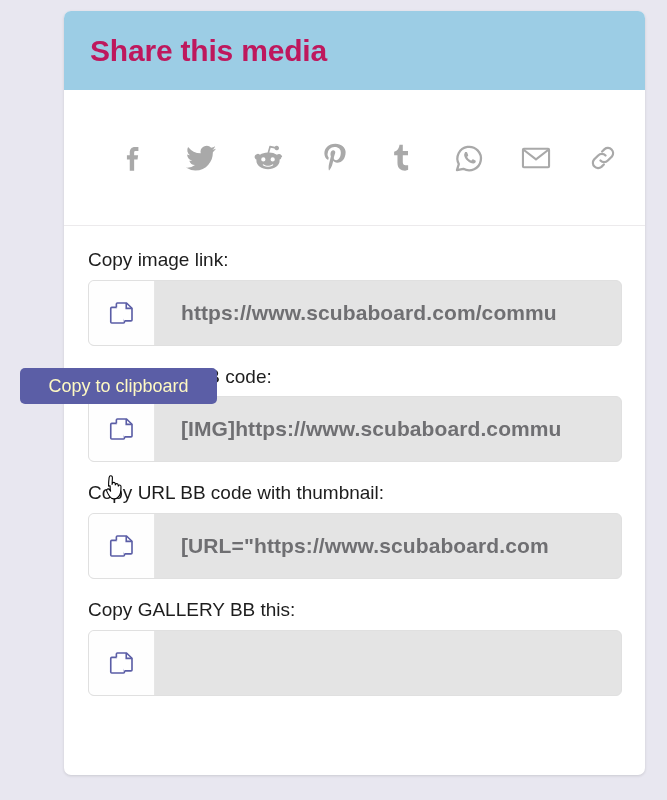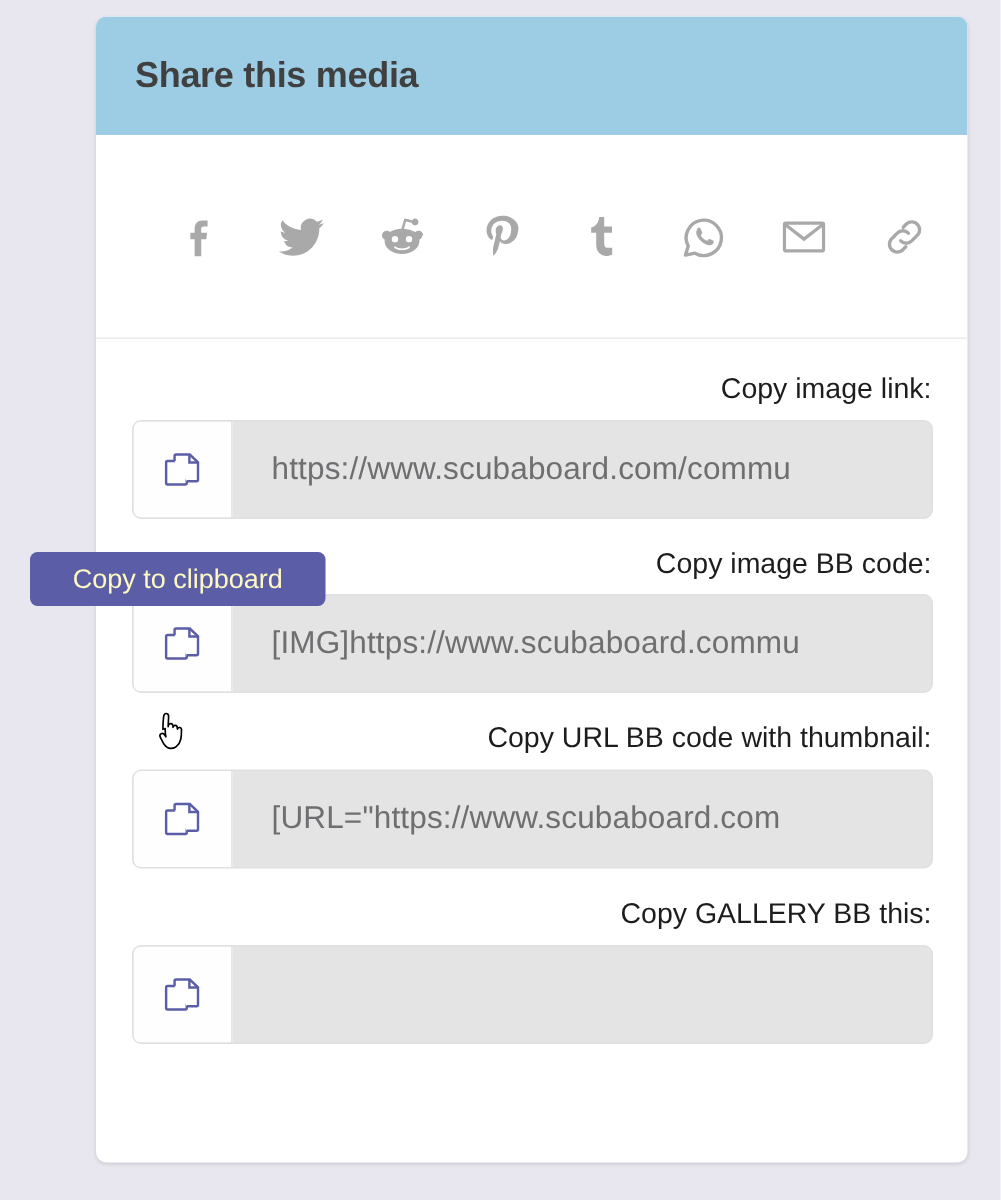--- a/index.html
+++ b/index.html
@@ -30,23 +30,23 @@
 
   .card-header {
     height: 79px;
     background: #9ccde5;
     display: flex;
     align-items: center;
     padding-left: 26px;
     box-sizing: border-box;
   }
   .card-title {
-    font-size: 24px;
+    font-size: 30px;
     font-weight: bold;
-    color: #404040;
+    color: #be185d;
     letter-spacing: -0.2px;
     line-height: 1;
   }
 
   
   .social-row {
     height: 136px;
     border-bottom: 1px solid #eceaec;
     display: flex;
     align-items: center;
@@ -61,36 +61,37 @@
     justify-content: center;
     color: #a9a9a9;
     cursor: pointer;
   }
   .social-btn svg { display: block; }
 
   
   .card-body {
     padding: 22px 24px 0 24px;
   }
-  .field-block { margin-bottom: 19px; text-align: right; }
+  .field-block { margin-bottom: 19px; }
   .field-label {
     font-size: 19px;
     color: #1d1d1d;
     margin-bottom: 7px;
     line-height: 1.3;
   }
   .copy-row {
     display: flex;
     height: 66px;
     border-radius: 6px;
     overflow: hidden;
     background: #e4e4e4;
     border: 1px solid #e0e0e0;
     box-sizing: border-box;
     width: 534px;
+    font-weight: bold;
   }
   .copy-btn {
     width: 65px;
     background: #fefefe;
     display: flex;
     align-items: center;
     justify-content: center;
     flex: 0 0 65px;
     cursor: pointer;
     border-right: 1px solid #e6e6e6;

